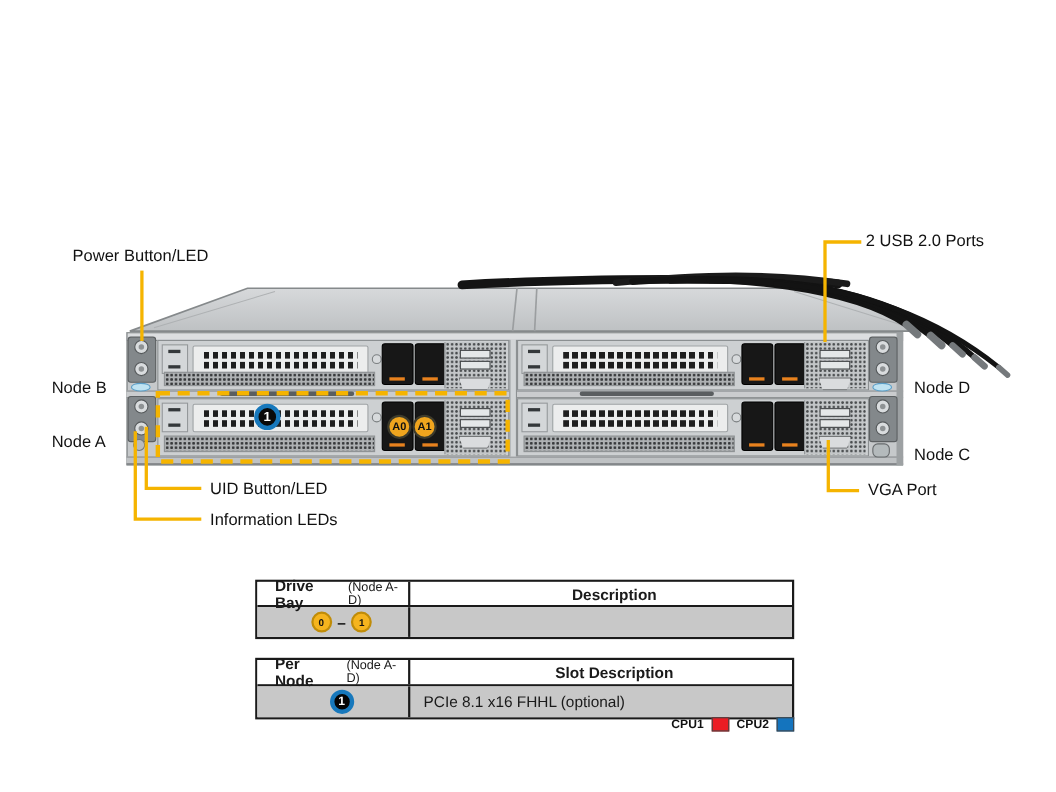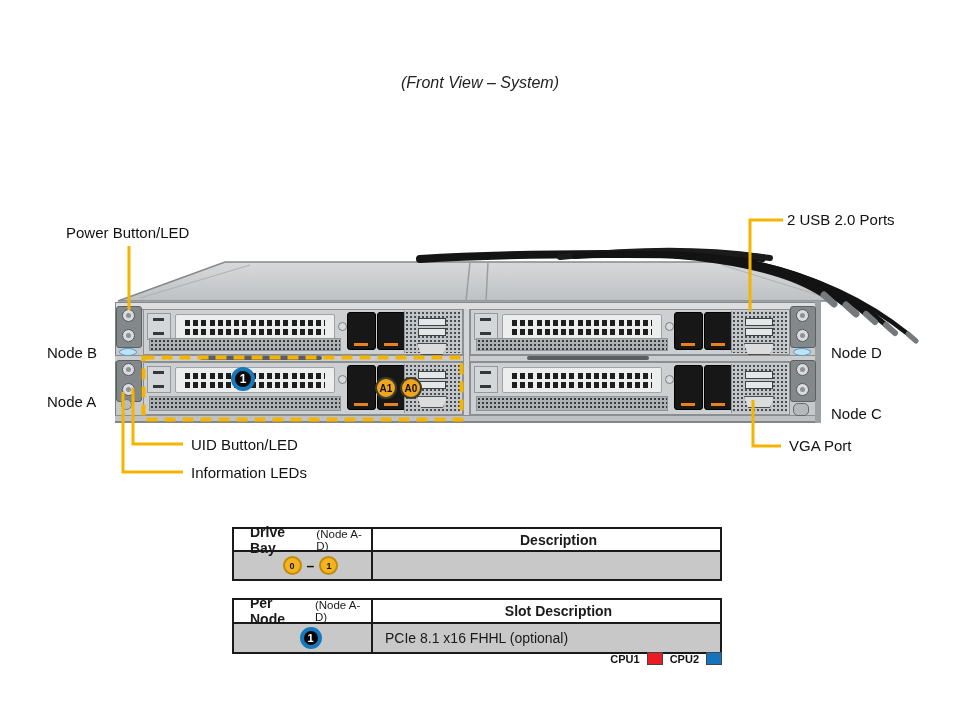--- a/index.html
+++ b/index.html
@@ -71,21 +71,20 @@
   .legend .txt{font-weight:bold;font-size:11px;color:#111;}
   .swatch{width:16px;height:13px;border:1px solid #444;box-sizing:border-box;display:inline-block;}
 
   svg.overlay{position:absolute;left:0;top:0;pointer-events:none;}
 </style>
 </head>
 <body>
 
 <div class="stage">
 
-  <div class="title">(Front View – System)</div>
 
   <div class="face"></div>
   <div class="rail top"></div>
   <div class="rail mid"></div>
   <div class="handle" style="left:200px;"></div>
   <div class="handle" style="left:527px;"></div>
   <div class="rail bottom"></div>
   <div class="divider-mid"></div>
   <div class="endrail"></div>
 
@@ -211,21 +210,21 @@
     <g stroke="#F5B400" stroke-width="3" fill="none">
       <path d="M129,246 L129,310"></path>
       <path d="M783,220 L750,220 L750,311"></path>
       <path d="M133,388 L133,444 L183,444"></path>
       <path d="M123,392 L123,472 L183,472"></path>
       <path d="M753,400 L753,446 L781,446"></path>
     </g>
   </svg>
 
   <div class="badge-blue" style="left:231px;top:367px;">1</div>
-  <div class="badge-gold" style="left:352px;top:377px;margin-left:48px;">A0</div>
+  <div class="badge-gold" style="left:352px;top:377px;">A0</div>
   <div class="badge-gold" style="left:375px;top:377px;">A1</div>
 
   <div class="lbl" style="left:66px;top:224px;">Power Button/LED</div>
   <div class="lbl" style="left:787px;top:211px;">2 USB 2.0 Ports</div>
   <div class="lbl" style="left:47px;top:344px;">Node B</div>
   <div class="lbl" style="left:47px;top:393px;">Node A</div>
   <div class="lbl" style="left:831px;top:344px;">Node D</div>
   <div class="lbl" style="left:831px;top:393px;margin-top:12px;">Node C</div>
   <div class="lbl" style="left:191px;top:436px;">UID Button/LED</div>
   <div class="lbl" style="left:191px;top:464px;">Information LEDs</div>

